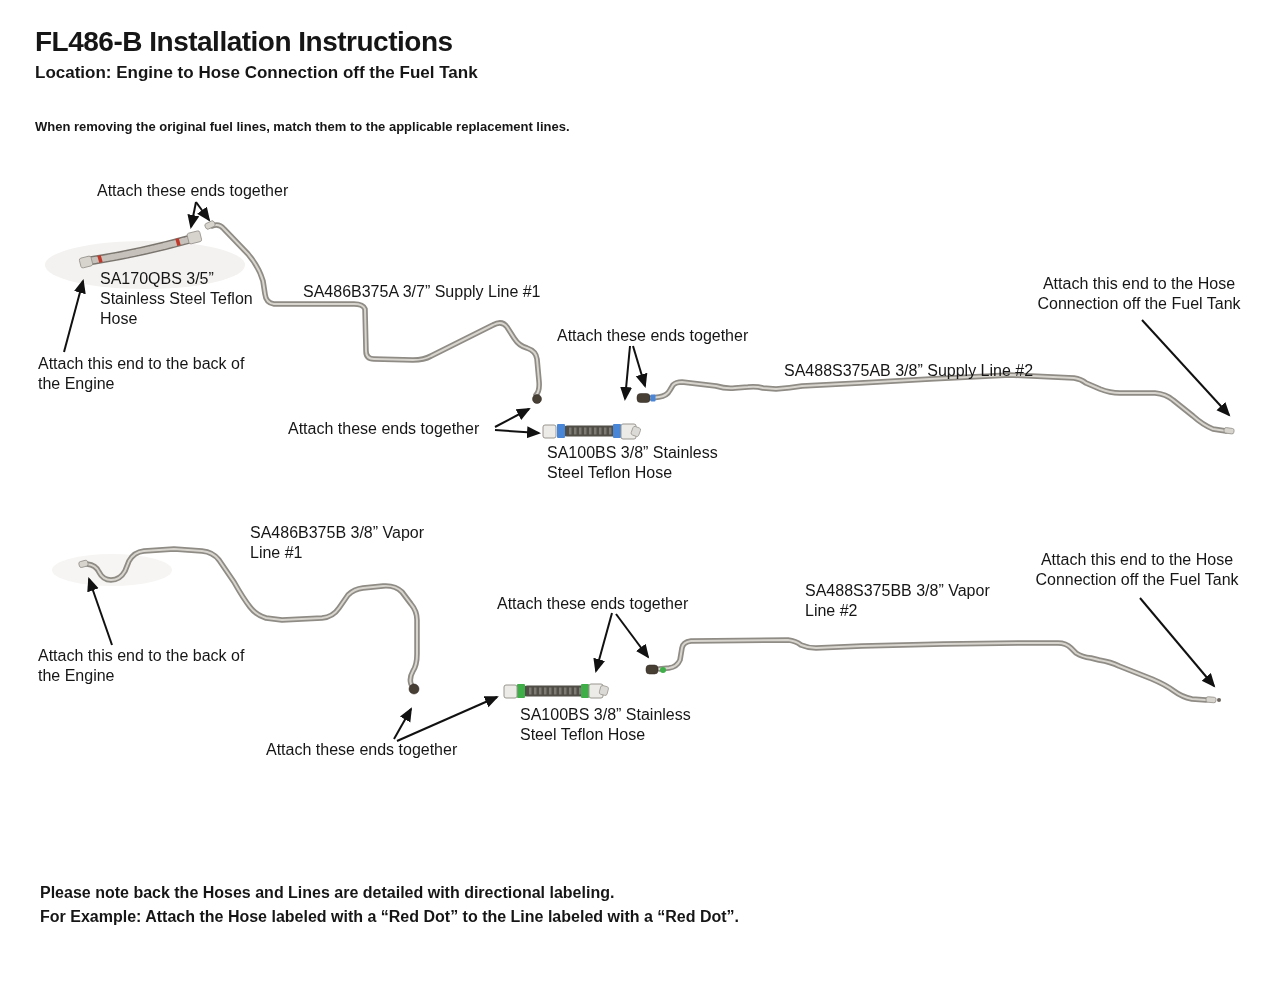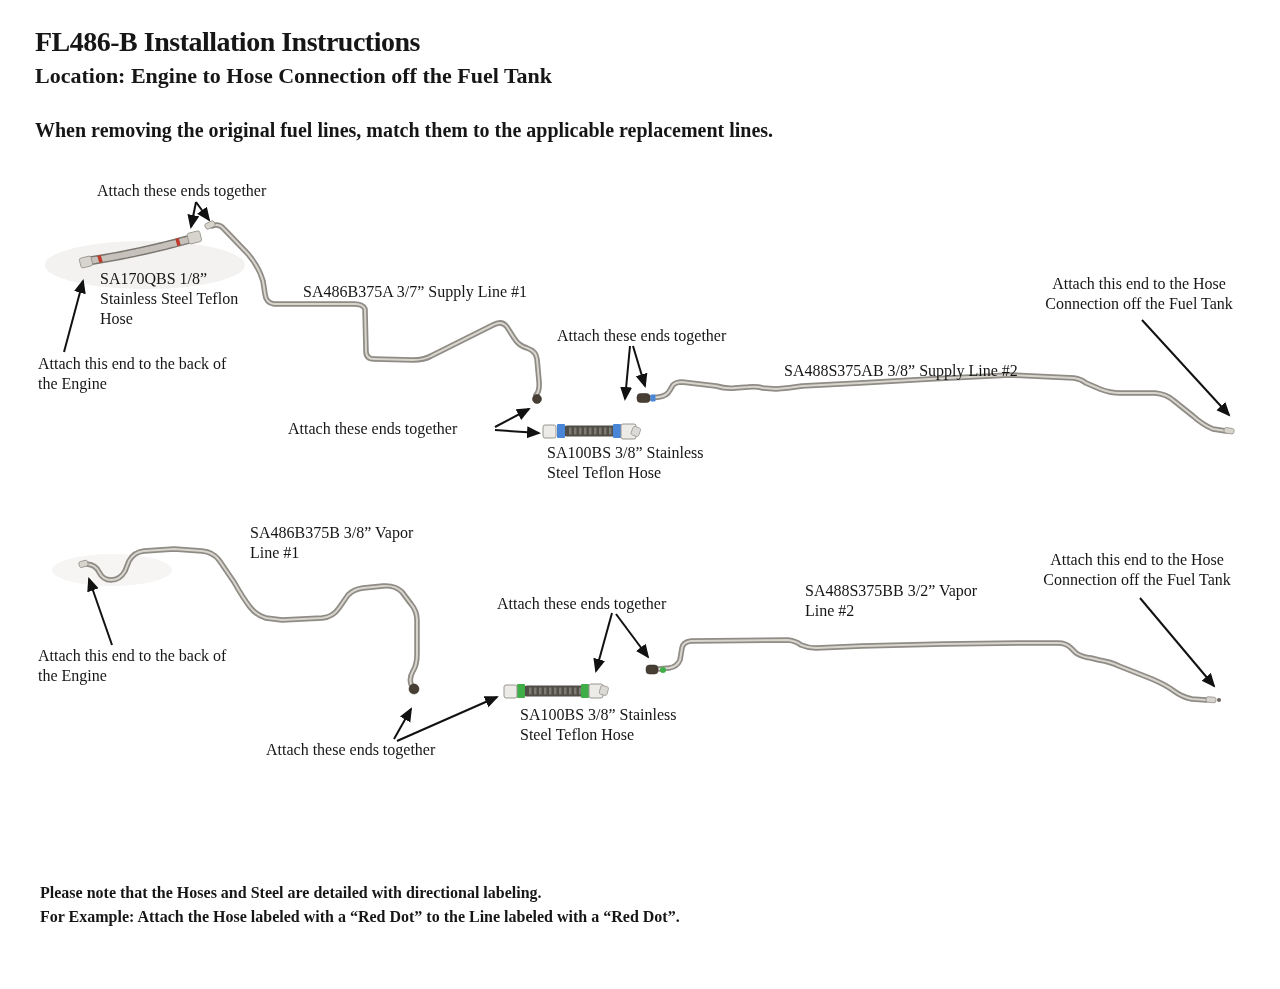--- a/index.html
+++ b/index.html
@@ -1,28 +1,28 @@
 <!DOCTYPE html>
 <html><head>
 <meta charset="utf-8">
 <style>
   html,body{margin:0;padding:0;background:#fff;}
   .page{
     position:relative;width:1280px;height:989px;background:#ffffff;
-    font-family:Liberation Serif, serif;color:#161616;overflow:hidden;
+    font-family:Liberation Sans, sans-serif;color:#161616;overflow:hidden;
   }
   .title{
     position:absolute;left:35px;top:26px;font-size:28px;font-weight:bold;
     letter-spacing:-0.5px;white-space:nowrap;
   }
   .subtitle{
-    position:absolute;left:35px;top:63px;font-size:22px;font-weight:bold;white-space:nowrap;
+    position:absolute;left:35px;top:63px;font-size:17px;font-weight:bold;white-space:nowrap;
   }
   .intro{
-    position:absolute;left:35px;top:119px;font-size:20px;font-weight:bold;white-space:nowrap;
+    position:absolute;left:35px;top:119px;font-size:13px;font-weight:bold;white-space:nowrap;
   }
   .lbl{
     position:absolute;font-size:16px;line-height:20px;color:#161616;
     white-space:pre-line;
   }
   .lbl.center{text-align:center;}
   .note{
     position:absolute;left:40px;font-size:16px;font-weight:bold;white-space:nowrap;
   }
   svg.canvas{position:absolute;left:0;top:0;}
@@ -132,21 +132,21 @@
 
     <path class="arrow" d="M112,645 L89,579"></path>
     <path class="arrow" d="M394,739 L411,709"></path>
     <path class="arrow" d="M397,741 L497,697"></path>
     <path class="arrow" d="M612,613 L596,671"></path>
     <path class="arrow" d="M616,614 L648,657"></path>
     <path class="arrow" d="M1140,598 L1214,686"></path>
   </svg>
 
   <div class="lbl" style="left:97px;top:181px;">Attach these ends together</div>
-  <div class="lbl" style="left:100px;top:269px;">SA170QBS 1/8”
+  <div class="lbl" style="left:100px;top:269px;">SA170QBS 3/5”
 Stainless Steel Teflon
 Hose</div>
   <div class="lbl" style="left:38px;top:354px;">Attach this end to the back of
 the Engine</div>
   <div class="lbl" style="left:303px;top:282px;">SA486B375A 3/7” Supply Line #1</div>
   <div class="lbl" style="left:288px;top:419px;">Attach these ends together</div>
   <div class="lbl" style="left:557px;top:326px;">Attach these ends together</div>
   <div class="lbl" style="left:547px;top:443px;">SA100BS 3/8” Stainless
 Steel Teflon Hose</div>
   <div class="lbl" style="left:784px;top:361px;">SA488S375AB 3/8” Supply Line #2</div>
@@ -154,21 +154,21 @@
 Connection off the Fuel Tank</div>
 
   <div class="lbl" style="left:250px;top:523px;">SA486B375B 3/8” Vapor
 Line #1</div>
   <div class="lbl" style="left:38px;top:646px;">Attach this end to the back of
 the Engine</div>
   <div class="lbl" style="left:266px;top:740px;">Attach these ends together</div>
   <div class="lbl" style="left:497px;top:594px;">Attach these ends together</div>
   <div class="lbl" style="left:520px;top:705px;">SA100BS 3/8” Stainless
 Steel Teflon Hose</div>
-  <div class="lbl" style="left:805px;top:581px;">SA488S375BB 3/2” Vapor
+  <div class="lbl" style="left:805px;top:581px;">SA488S375BB 3/8” Vapor
 Line #2</div>
   <div class="lbl center" style="left:1026px;top:550px;width:222px;">Attach this end to the Hose
 Connection off the Fuel Tank</div>
 
-  <div class="note" style="top:884px;">Please note that the Hoses and Steel are detailed with directional labeling.</div>
+  <div class="note" style="top:884px;">Please note back the Hoses and Lines are detailed with directional labeling.</div>
   <div class="note" style="top:908px;">For Example: Attach the Hose labeled with a “Red Dot” to the Line labeled with a “Red Dot”.</div>
 
 </div>
 
 </body></html>

